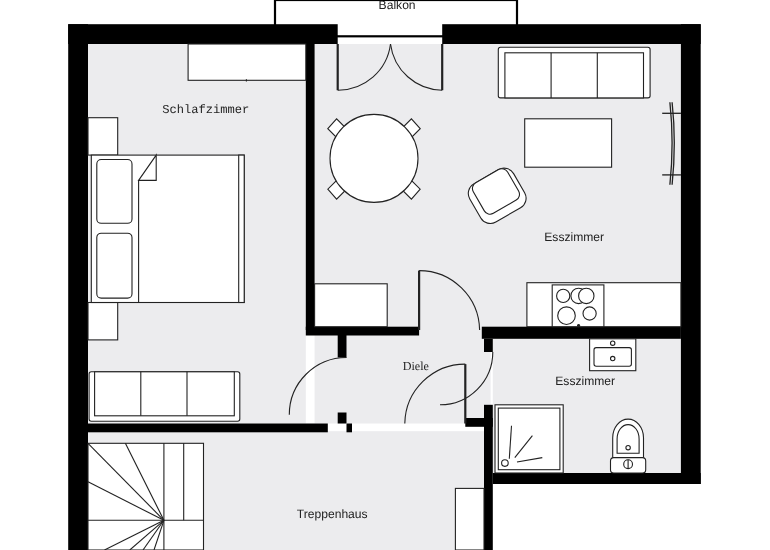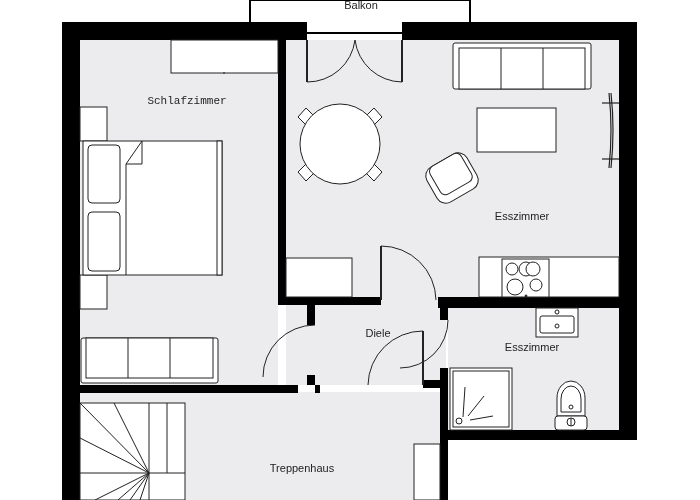--- a/index.html
+++ b/index.html
@@ -171,15 +171,15 @@
     <line x1="149" y1="473" x2="130" y2="500"></line>
     <line x1="149" y1="473" x2="140" y2="500"></line>
   </g>
 
   <rect x="414" y="444" width="26" height="56" fill="#fff" stroke="#222"></rect>
 </svg>
 
 <div class="lbl" style="left:361px;top:5px;">Balkon</div>
 <div class="lbl" style="left:187px;top:101px;font-family:Liberation Mono, monospace;">Schlafzimmer</div>
 <div class="lbl" style="left:522px;top:216px;">Esszimmer</div>
-<div class="lbl" style="left:378px;top:333px;">Diele</div>
+<div class="lbl" style="left:378px;top:333px;font-family:Liberation Serif, serif;">Diele</div>
 <div class="lbl" style="left:532px;top:347px;">Esszimmer</div>
 <div class="lbl" style="left:302px;top:468px;">Treppenhaus</div>
 
 </body></html>

